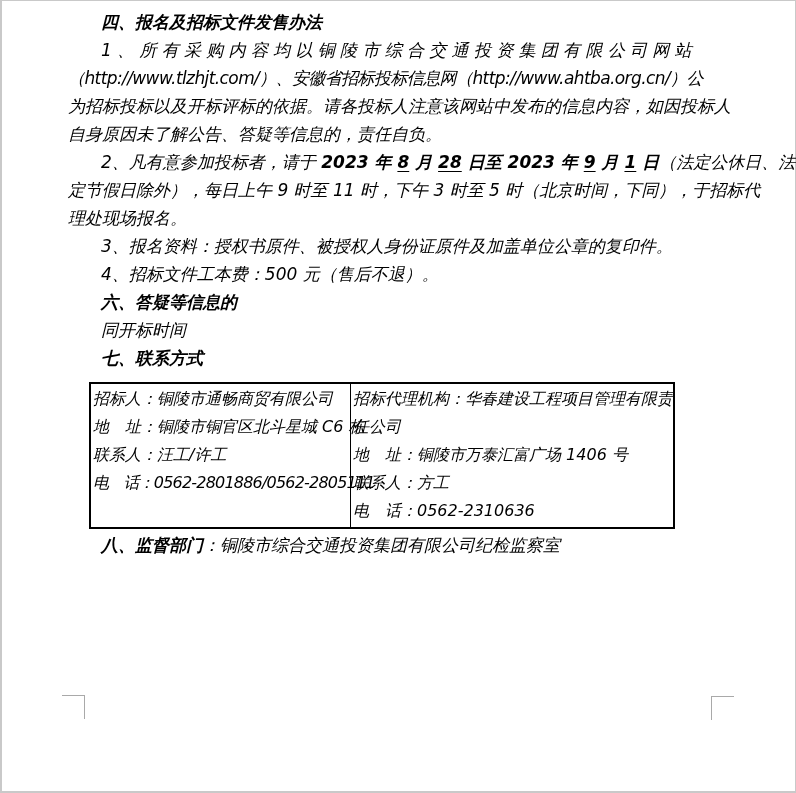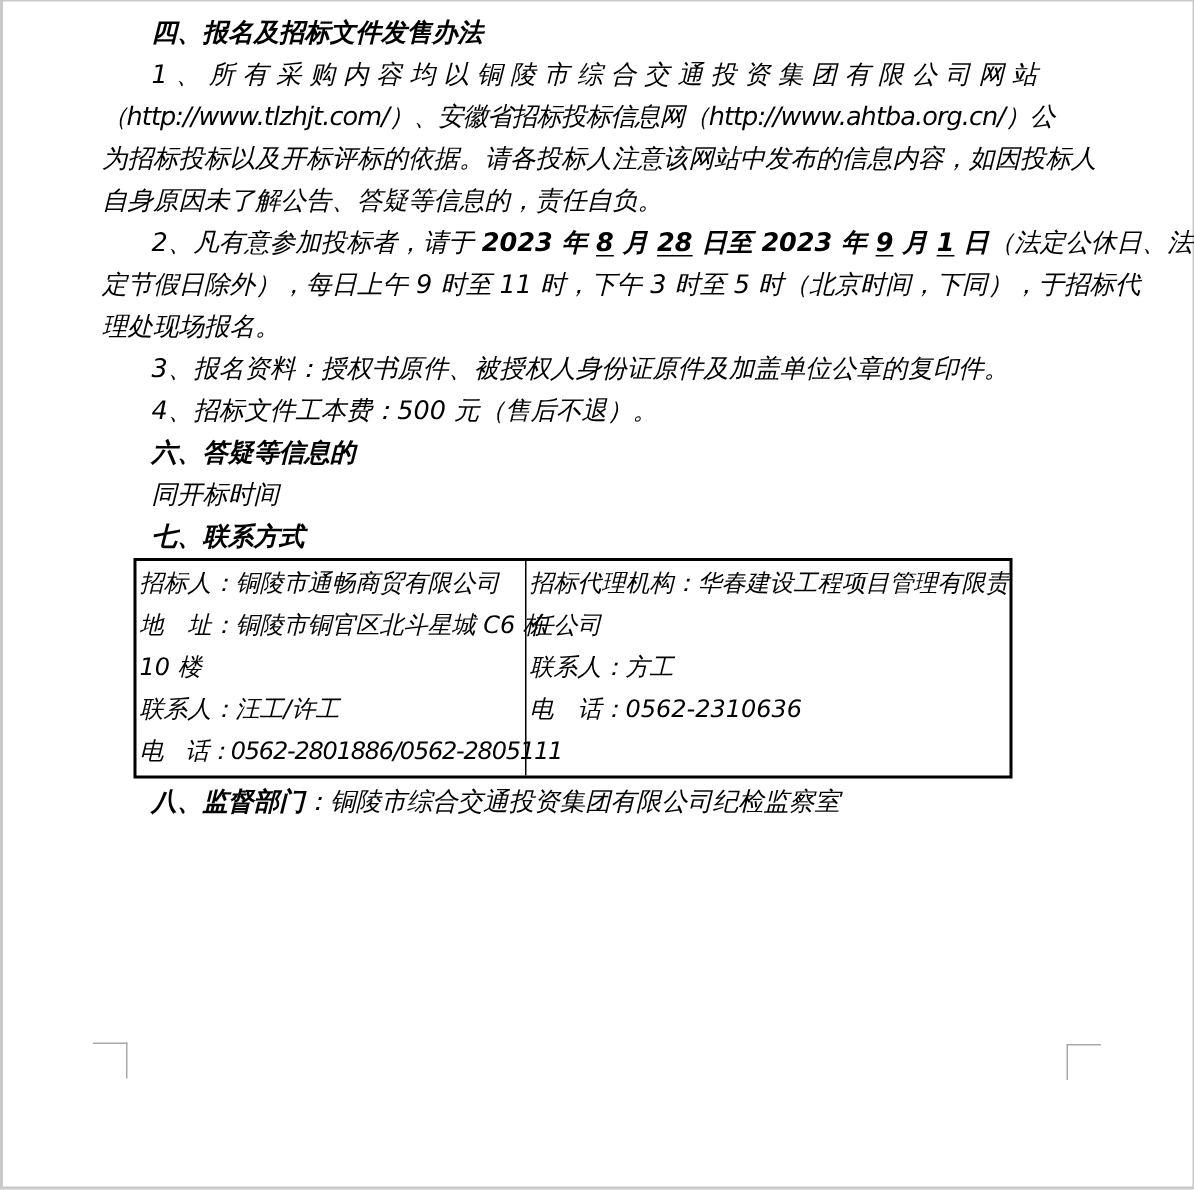--- a/index.html
+++ b/index.html
@@ -23,21 +23,21 @@
   .hd { font-weight:bold; font-size:17px; }
   .in { padding-left:33px; }
   .sp { letter-spacing:5.3px; }
   .tight { letter-spacing:-0.6px;text-align:center; }
   .b { font-weight:bold; }
   .u { text-decoration:underline; text-underline-offset:3px; }
   .ctable {
     display:flex;
     width:586px;
     margin-left:21px;
-    margin-top:0;
+    margin-top:10px;
     border:2px solid #000;
   }
   .tcell { padding:1px 0 2px 2px; }
   .cell-l { width:260px; border-right:1px solid #000; }
   .cell-r { flex:1; }
   .tln { height:28px; line-height:28px; font-size:16px; white-space:nowrap; overflow:visible; }
   .t5 { letter-spacing:-0.8px; }
   .p8 { margin-top:2px; }
   .mark { position:absolute; width:23px; height:24px; pointer-events:none; }
   .mark-l { left:62px; top:695px; border-top:1px solid #a9a9a9; border-right:1px solid #a9a9a9; }
@@ -70,27 +70,27 @@
 
   <div class="ln hd in">六、答疑等信息的</div>
   <div class="ln in">同开标时间</div>
 
   <div class="ln hd in">七、联系方式</div>
 
   <div class="ctable">
     <div class="tcell cell-l">
       <div class="tln">招标人：铜陵市通畅商贸有限公司</div>
       <div class="tln">地　址：铜陵市铜官区北斗星城 C6 栋</div>
-      <div class="tln">10 楼</div>
       <div class="tln">联系人：汪工/许工</div>
       <div class="tln t5">电　话：0562-2801886/0562-2805111</div>
     </div>
     <div class="tcell cell-r">
       <div class="tln">招标代理机构：华春建设工程项目管理有限责</div>
       <div class="tln">任公司</div>
+      <div class="tln">地　址：铜陵市万泰汇富广场 1406 号</div>
       <div class="tln">联系人：方工</div>
       <div class="tln">电　话：0562-2310636</div>
     </div>
   </div>
 
   <div class="ln in p8">
     <span class="b">八、监督部门</span><span>：铜陵市综合交通投资集团有限公司纪检监察室</span>
   </div>
 
 </div>

